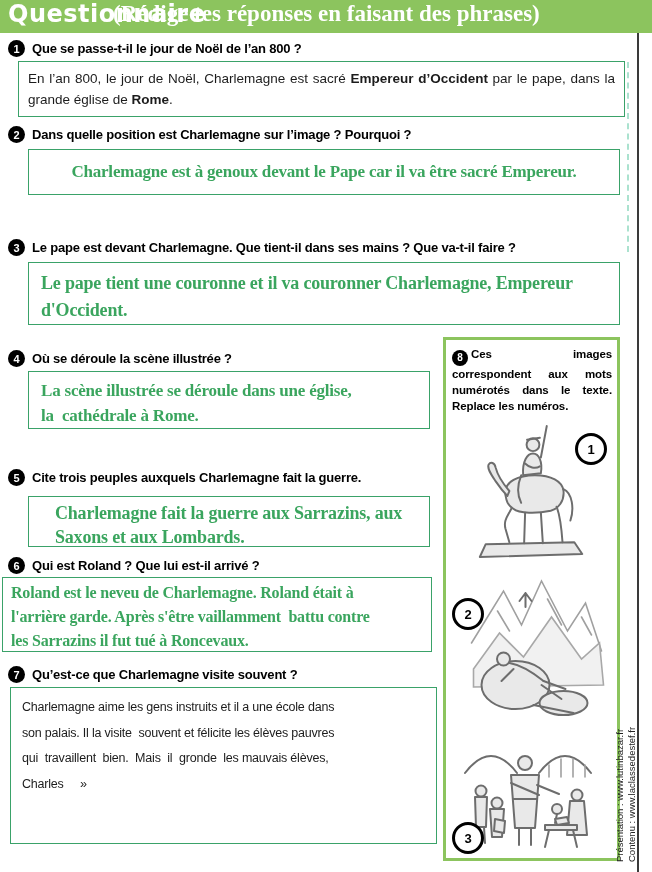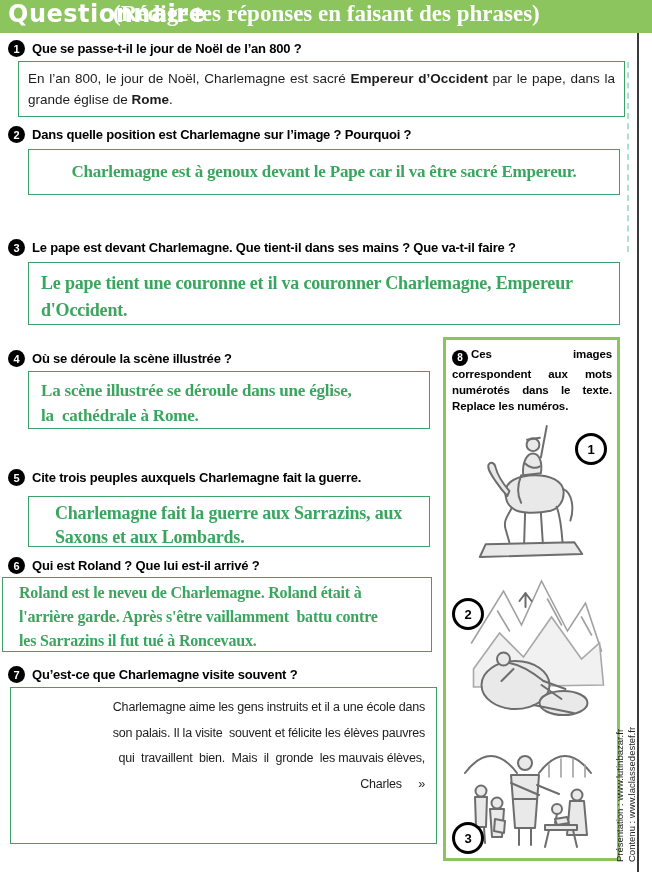--- a/index.html
+++ b/index.html
@@ -26,23 +26,23 @@
   
   .abox{position:absolute;border:1.5px solid #3aa269;background:#fff;box-sizing:border-box;}
   .green{font-family:"Liberation Serif",serif;font-weight:bold;color:#3aa55e;letter-spacing:-0.2px;}
   .b1{left:18px;top:61px;width:607px;height:56px;padding:6px 9px;
       font-size:13.5px;color:#1c1c1c;line-height:21px;text-align:justify;}
   .b2{left:28px;top:149px;width:592px;height:46px;text-align:center;
       font-size:17px;line-height:43px;white-space:nowrap;overflow:hidden;}
   .b3{left:28px;top:262px;width:592px;height:63px;padding:7px 12px;font-size:18px;line-height:27px;}
   .b4{left:28px;top:371px;width:402px;height:58px;padding:6px 12px;font-size:17px;line-height:25px;}
   .b5{left:28px;top:496px;width:402px;height:51px;padding:4px 26px;font-size:18px;line-height:24px;}
-  .b6{left:2px;top:577px;width:430px;height:75px;padding:3px 16px;font-size:16px;line-height:24px;}
+  .b6{left:2px;top:577px;width:430px;height:75px;padding:3px 8px;font-size:16px;line-height:24px;}
   .b7{left:10px;top:687px;width:427px;height:157px;padding:7px 11px;
-      font-size:12.5px;letter-spacing:-0.2px;color:#1c1c1c;line-height:25.5px;text-align:right;}
+      font-size:12.5px;letter-spacing:-0.2px;color:#1c1c1c;line-height:25.5px;}
   .line{white-space:pre;overflow:hidden;}
 
   
   .panel{position:absolute;left:443px;top:337px;width:177px;height:524px;
          border:3px solid #8cc45e;box-sizing:border-box;background:#fff;}
   .panel-instruction{position:absolute;left:452px;top:346px;width:160px;
          font-weight:bold;font-size:11.5px;color:#000;line-height:16px;text-align:justify;letter-spacing:-0.1px;}
   .panel-instruction .badge{vertical-align:-3px;margin-right:3px;width:16px;height:16px;font-size:10px;}
   .figure{position:absolute;}
   .fig1{left:468px;top:418px;width:128px;height:148px;}

